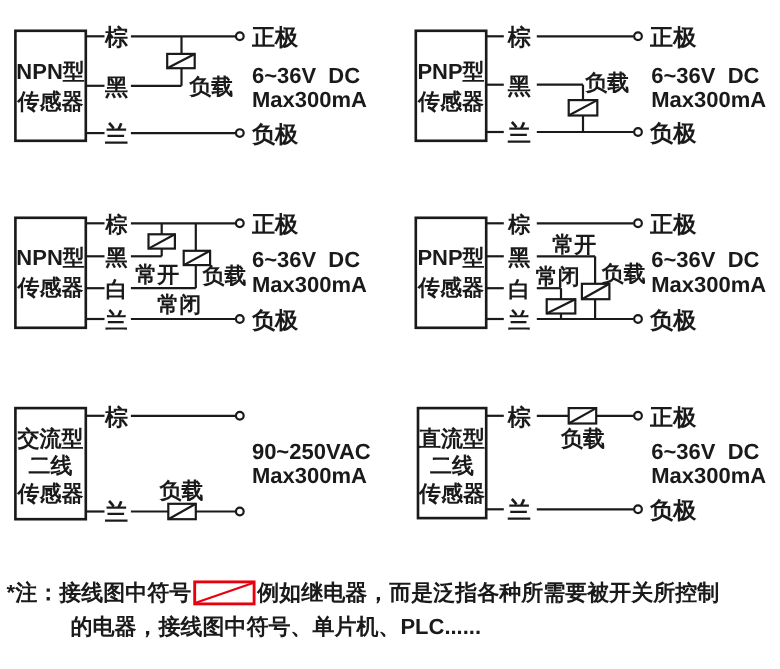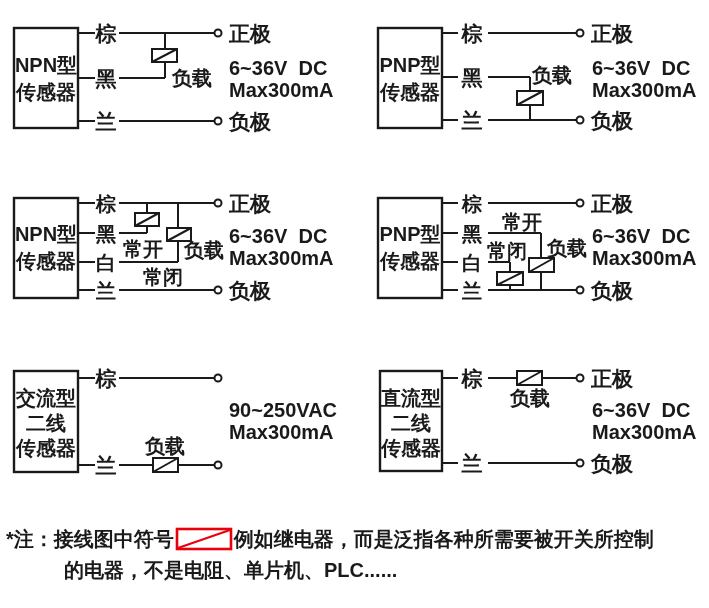--- a/index.html
+++ b/index.html
@@ -229,17 +229,17 @@
   <div class="note">
     <div class="note-line1">
       <span>*注：接线图中符号</span>
       <svg width="58" height="24" viewBox="0 0 58 24">
         <rect x="2" y="2" width="54" height="20" fill="#ffffff" stroke="#e8000d" stroke-width="2.6"></rect>
         <line x1="3" y1="21" x2="55" y2="3" stroke="#e8000d" stroke-width="2"></line>
       </svg>
       <span>例如继电器，而是泛指各种所需要被开关所控制</span>
     </div>
     <div class="note-line2">
-      <span>的电器，不是电阻、单片机、PLC......</span>
+      <span>的电器，接线图中符号、单片机、PLC......</span>
     </div>
   </div>
 
 </div>
 
 </body></html>

